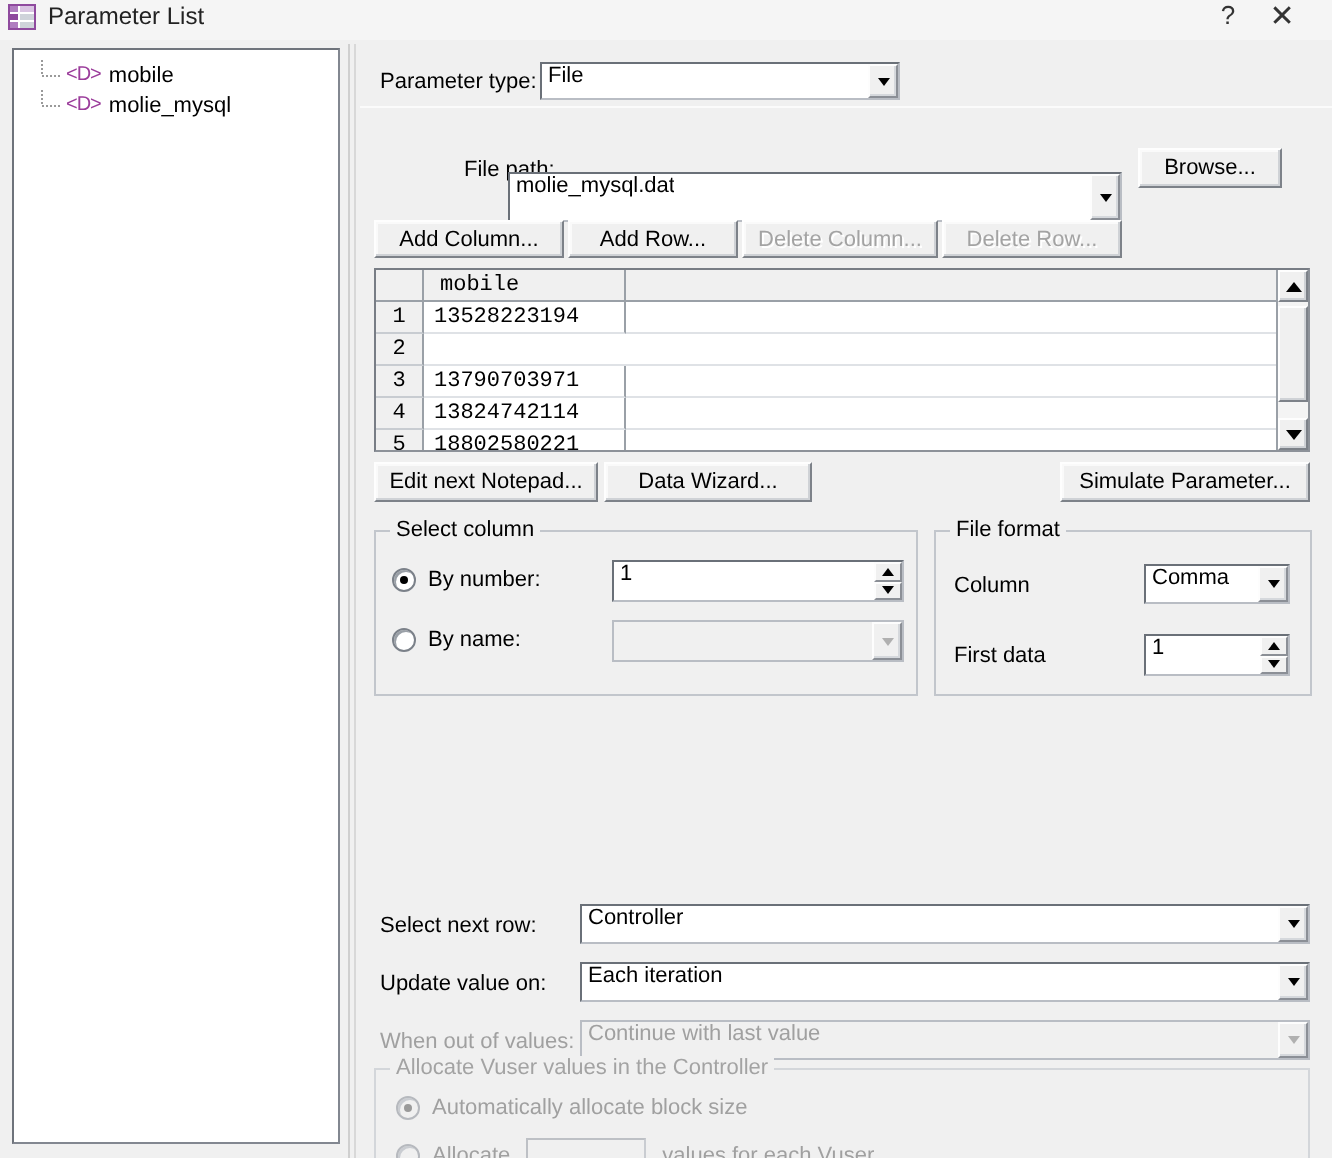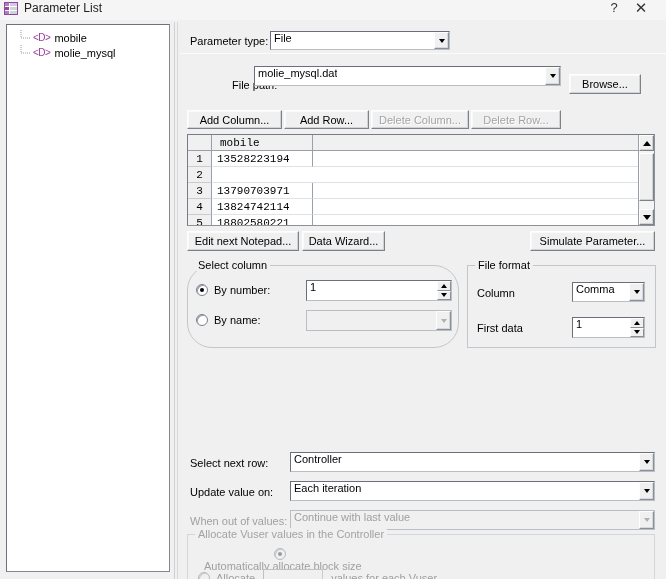--- a/index.html
+++ b/index.html
@@ -313,21 +313,21 @@
     <div class="lbl" style="position:absolute;left:10px;top:13px;">Parameter type:</div>
     <div class="field" style="position:absolute;left:90px;top:9px;width:180px;height:19px;">
       <span class="field-text">File</span>
       <span class="combo-arrow">
           <i></i>
         </span>
     </div>
     <div class="hsep" style="left:0px;top:31px;width:486px;"></div>
 
     <div class="lbl" style="position:absolute;left:10px;top:57px;padding-left:42px;">File path:</div>
-    <div class="field" style="position:absolute;left:74px;top:44px;width:307px;height:20px;">
+    <div class="field" style="position:absolute;left:74px;top:64px;width:307px;height:25px;">
       <span class="field-text">molie_mysql.dat</span>
       <span class="combo-arrow">
           <i></i>
         </span>
     </div>
     <div class="btn" style="position:absolute;left:389px;top:52px;width:72px;height:20px;">Browse...</div>
 
     <div class="btn" style="position:absolute;left:7px;top:88px;width:95px;height:19px;">Add Column...</div>
     <div class="btn" style="position:absolute;left:104px;top:88px;width:85px;height:19px;">Add Row...</div>
     <div class="btn disabled" style="position:absolute;left:191px;top:88px;width:98px;height:19px;">Delete Column...</div>
@@ -371,24 +371,24 @@
             <i></i>
           </div>
         <div class="thumb"></div>
         <div class="sbtn bot">
             <i></i>
           </div>
       </div>
     </div>
 
     <div class="btn" style="position:absolute;left:7px;top:209px;width:112px;height:20px;">Edit next Notepad...</div>
-    <div class="btn" style="position:absolute;left:122px;top:209px;width:83px;height:20px;">Data Wizard...</div>
+    <div class="btn" style="position:absolute;left:122px;top:209px;width:104px;height:20px;">Data Wizard...</div>
     <div class="btn" style="position:absolute;left:350px;top:209px;width:125px;height:20px;">Simulate Parameter...</div>
 
-    <div class="group" style="left:7px;top:243px;width:272px;height:83px;border-radius:25px;">
+    <div class="group" style="left:7px;top:243px;width:272px;height:83px;">
       <div class="group-title">Select column</div>
 
       <div style="position:absolute;left:8px;top:18px;display:flex;align-items:center;">
         <span class="radio on"></span>
         <span class="lbl" style="margin-left:6px;">By number:</span>
       </div>
       <div class="field" style="position:absolute;left:118px;top:14px;width:146px;height:21px;">
         <span class="field-text">1</span>
         <span class="spin">
           <span class="s up">
@@ -457,21 +457,21 @@
     <div class="field dim" style="position:absolute;left:110px;top:488px;width:365px;height:20px;">
       <span class="field-text">Continue with last value</span>
       <span class="combo-arrow dim">
           <i></i>
         </span>
     </div>
 
     <div class="group dim" style="left:7px;top:512px;width:468px;height:50px;">
       <div class="group-title">Allocate Vuser values in the Controller</div>
 
-      <div style="position:absolute;left:10px;top:13px;display:flex;align-items:center;flex-direction:column;">
+      <div style="position:absolute;left:10px;top:13px;display:flex;align-items:center;">
         <span class="radio on dim"></span>
         <span class="lbl dim" style="margin-left:6px;">Automatically allocate block size</span>
       </div>
 
       <div style="position:absolute;left:10px;top:34px;display:flex;align-items:center;">
         <span class="radio dim"></span>
         <span class="lbl dim" style="margin-left:6px;">Allocate</span>
         <span class="small-input" style="margin-left:8px;width:60px;height:17px;display:inline-block;"></span>
         <span class="lbl dim" style="margin-left:8px;">values for each Vuser</span>
       </div>

